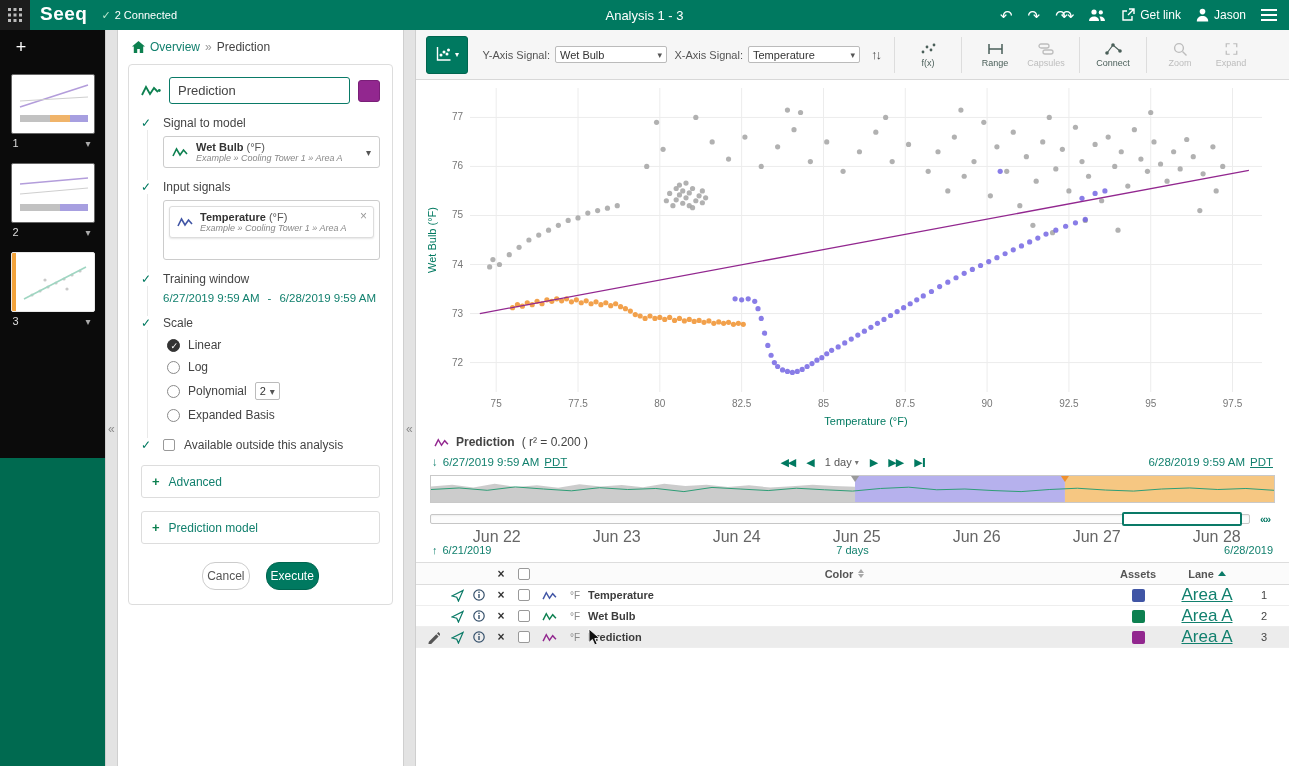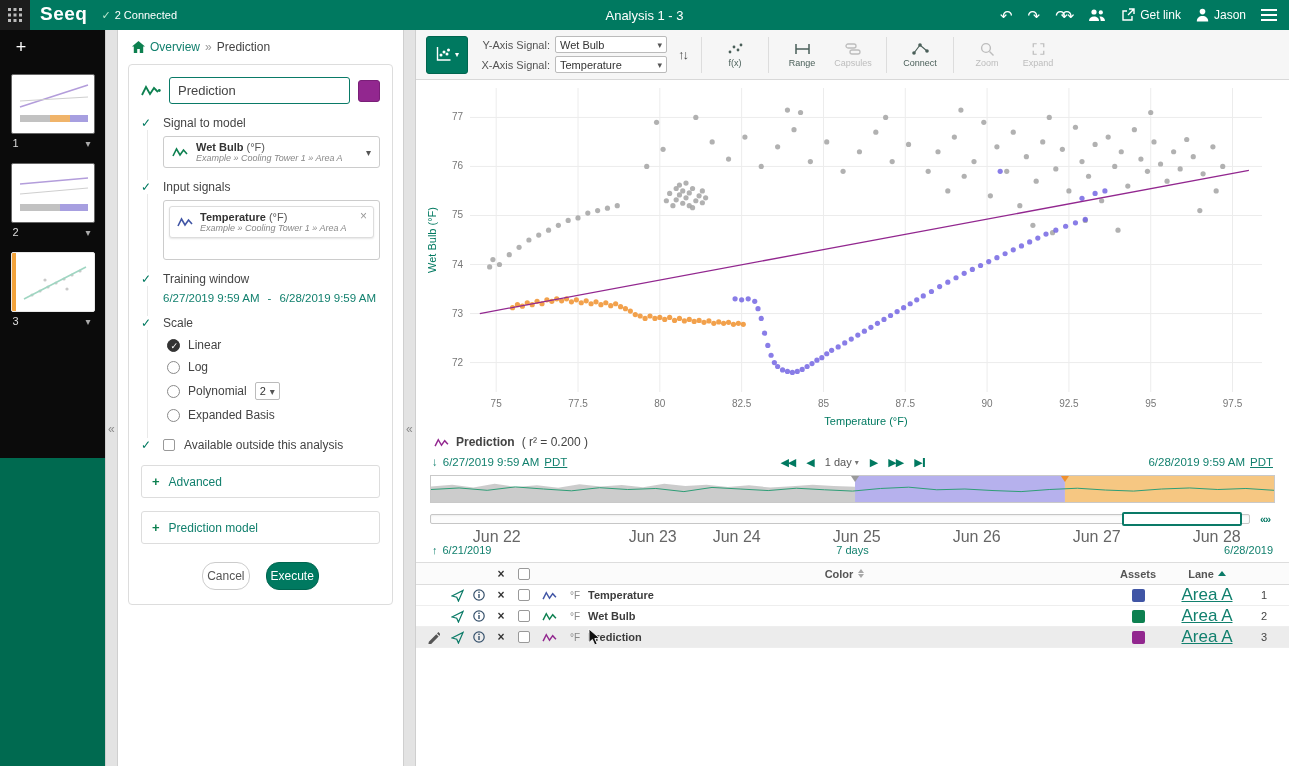--- a/index.html
+++ b/index.html
@@ -80,21 +80,21 @@
   .collapse-box{border:1px solid #ddd;border-radius:3px;padding:8px 10px;margin-top:13px;display:flex;gap:9px;align-items:center;font-size:12px;color:#12806e;cursor:pointer;background:#fff;}
   .plus{color:#0d8050;font-weight:bold;font-size:13px;}
   .btn-row{display:flex;justify-content:center;gap:16px;margin-top:18px;}
   .btn{font-size:12px;padding:6px 4px;border-radius:13px;border:1px solid #ccc;background:#fff;color:#555;cursor:pointer;}
   .btn.primary{background:#007960;border-color:#00654f;color:#fff;}
 
   
   .main{flex:1;display:flex;flex-direction:column;background:#fff;min-width:0;position:relative;}
   .main-toolbar{height:50px;background:#f6f6f6;border-bottom:1px solid #d8d8d8;display:flex;align-items:center;gap:9px;padding:0 10px;flex:0 0 auto;}
   .view-btn{width:42px;height:38px;background:#007960;border:1px solid #00654f;border-radius:3px;color:#fff;display:flex;align-items:center;justify-content:center;gap:3px;cursor:pointer;}
-  .axis-selects{display:flex;flex-direction:column;gap:3px;font-size:11px;color:#555;justify-content:flex-end;}
+  .axis-selects{display:flex;flex-direction:row;gap:3px;font-size:11px;color:#555;justify-content:flex-end;}
   .axis-row{display:flex;align-items:center;gap:5px;}
   .axis-row .lbl{width:73px;text-align:right;}
   .mini-select{border:1px solid #bbb;background:#fff;border-radius:2px;width:112px;height:17px;display:flex;align-items:center;justify-content:space-between;padding:0 4px;font-size:11px;color:#333;cursor:pointer;}
   .mini-select .car{font-size:9px;color:#555;}
   .swap-btn{color:#444;font-size:13px;letter-spacing:-2px;cursor:pointer;padding:0 2px;}
   .tb-sep{width:1px;height:36px;background:#ddd;margin:0 3px;flex:0 0 auto;}
   .tool-btn{display:flex;flex-direction:column;align-items:center;justify-content:center;gap:2px;min-width:42px;height:42px;color:#4a5f59;font-size:9px;cursor:pointer;}
   .tool-btn.disabled{color:#bdbdbd;cursor:default;}
   .tool-btn svg{display:block;}
 
@@ -788,21 +788,21 @@
 
       <div class="slider-row">
         <div class="slider-track">
           <div class="slider-sel" id="slider-sel" style="left: 84.5%; width: 14.7%;"></div>
         </div>
         <div class="slider-btn">«»</div>
       </div>
 
       <div class="dates-row" id="dates-row">
           <span class="axis-date" style="left: 7.9%;">Jun 22</span>
-          <span class="axis-date" style="left: 22.1%; margin-left: 36px;">Jun 23</span>
+          <span class="axis-date" style="left: 22.1%;">Jun 23</span>
           <span class="axis-date" style="left: 36.3%;">Jun 24</span>
           <span class="axis-date" style="left: 50.5%;">Jun 25</span>
           <span class="axis-date" style="left: 64.7%;">Jun 26</span>
           <span class="axis-date" style="left: 78.9%;">Jun 27</span>
           <span class="axis-date" style="left: 93.1%;">Jun 28</span>
         </div>
 
       <div class="inv-row">
         <span style="margin-right:5px;">↑</span>
         <span>6/21/2019</span>

